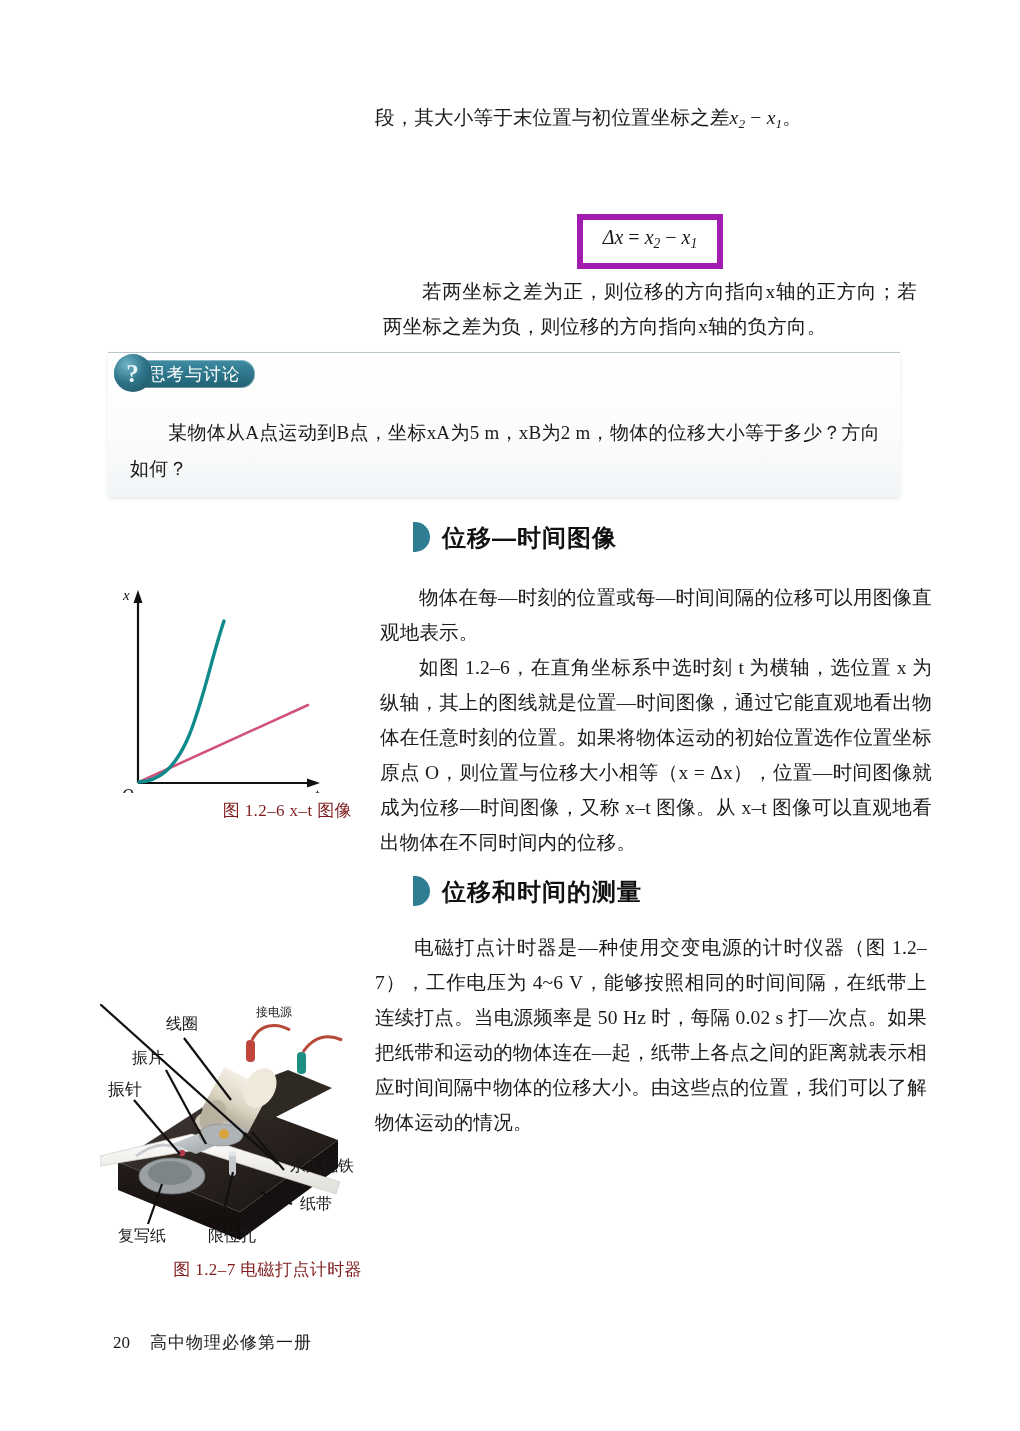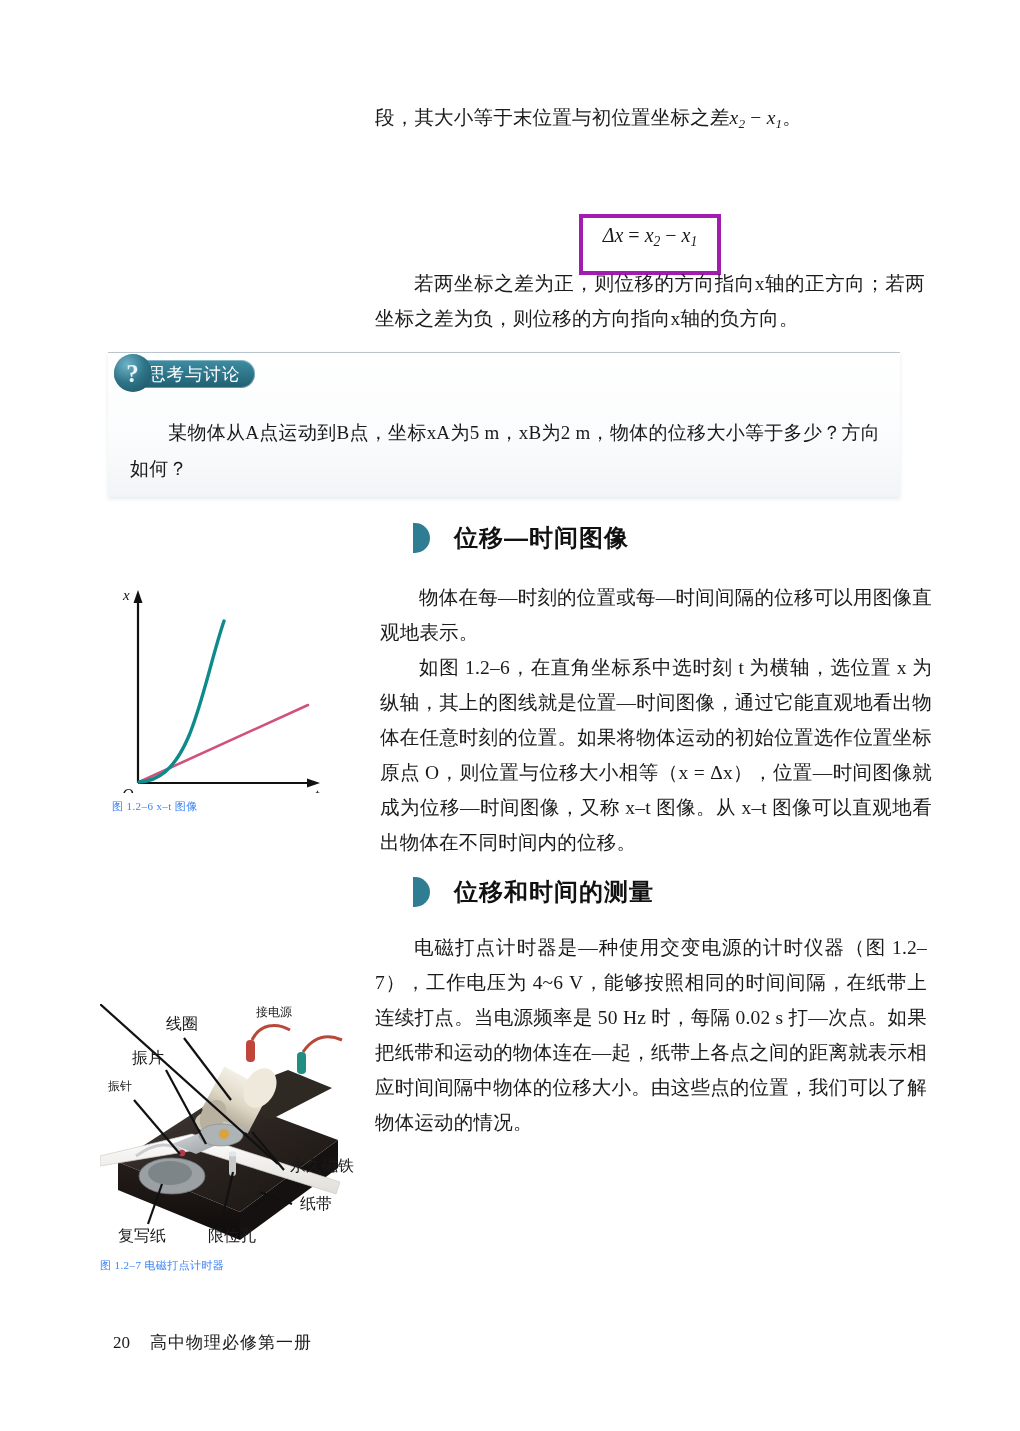--- a/index.html
+++ b/index.html
@@ -46,22 +46,22 @@
   
   #formula-wrap {
     position: absolute;
     left: 375px;
     top: 214px;
     width: 550px;
     display: flex;
     justify-content: center;
   }
   #formula-box {
-    border: 4px solid #a21caf;
-    padding: 4px 20px 16px 20px;
+    border: 6px solid #a21caf;
+    padding: 4px 20px 6px 20px;
     font-size: 20px;
     font-family: "Liberation Serif", serif;
     line-height: 26px;
     background: #ffffff;
     white-space: nowrap;
   }
 
   #after-formula {
     position: absolute;
     left: 375px;
@@ -126,22 +126,22 @@
     font-size: 19px;
     line-height: 36px;
     text-align: justify;
     text-justify: inter-ideograph;
   }
 
   
   .sec-head {
     position: absolute;
     display: flex;
-    align-items: center;
-    gap: 24px;
+    align-items: flex-start;
+    gap: 12px;
     padding-left: 35px;
   }
   .sec-bullet {
     width: 17px;
     height: 30px;
     background: #2e7d92;
     border-radius: 0 15px 15px 0;
     flex: none;
   }
   .sec-title {
@@ -160,25 +160,25 @@
 
   
   #fig6 {
     position: absolute;
     left: 112px;
     top: 578px;
     width: 240px;
   }
   #fig6-canvas { display: block; }
   .fig-cap {
-    font-size: 11px;
-    text-align: left;
+    font-size: 17px;
+    text-align: right;
     margin-top: 6px;
     letter-spacing: 0.4px;
-    color: #3b82f6;
+    color: #7f1d1d;
   }
 
   
   #fig7 {
     position: absolute;
     left: 100px;
     top: 1004px;
     width: 262px;
   }
   #fig7-canvas { display: block; }
@@ -205,21 +205,21 @@
 
   <div id="top-block">
     <p class="para" style="margin:0"><span>段，其大小等于末位置与初位置坐标之差</span><span class="mi">x</span><span class="sub">2</span><span> − </span><span class="mi">x</span><span class="sub">1</span><span>。</span></p>
   </div>
 
   <div id="formula-wrap">
     <div id="formula-box"><span class="mi">Δ</span><span class="mi">x</span><span> = </span><span class="mi">x</span><span class="sub">2</span><span> − </span><span class="mi">x</span><span class="sub">1</span></div>
   </div>
 
   <div id="after-formula">
-    <p class="para indent" style="margin:0">若两坐标之差为正，则位移的方向指向x轴的正方向；若两坐标之差为负，则位移的方向指向x轴的负方向。</p>
+    <p class="para indent" style="margin:8px">若两坐标之差为正，则位移的方向指向x轴的正方向；若两坐标之差为负，则位移的方向指向x轴的负方向。</p>
   </div>
 
   <div id="discuss-panel"></div>
   <div id="discuss-badge">
     <div id="badge-pill">
       <span id="badge-qmark">?</span>
       <span>思考与讨论</span>
     </div>
   </div>
   <div id="discuss-text" class="para">
@@ -335,21 +335,21 @@
         <line x1="160" y1="188" x2="192" y2="200"></line>
         <line x1="62" y1="180" x2="48" y2="220"></line>
         <line x1="133" y1="168" x2="120" y2="224"></line>
       </g>
     </svg>
 
     <div style="position:absolute;left:0;top:0;width:262px;height:250px;pointer-events:none">
       <span style="position:absolute;left:66px;top:10px;font-size:16px">线圈</span>
       <span style="position:absolute;left:156px;top:0px;font-size:12px">接电源</span>
       <span style="position:absolute;left:32px;top:44px;font-size:16px">振片</span>
-      <span style="position:absolute;left:8px;top:74px;font-size:12px">振针</span>
+      <span style="position:absolute;left:8px;top:74px;font-size:17px">振针</span>
       <span style="position:absolute;left:190px;top:152px;font-size:16px;white-space:nowrap">永久磁铁</span>
       <span style="position:absolute;left:200px;top:190px;font-size:16px">纸带</span>
       <span style="position:absolute;left:18px;top:222px;font-size:16px">复写纸</span>
       <span style="position:absolute;left:108px;top:222px;font-size:16px">限位孔</span>
     </div>
 
     <div class="fig-cap" id="fig7-cap">图 1.2–7    电磁打点计时器</div>
   </div>
 
   <div id="footer">

